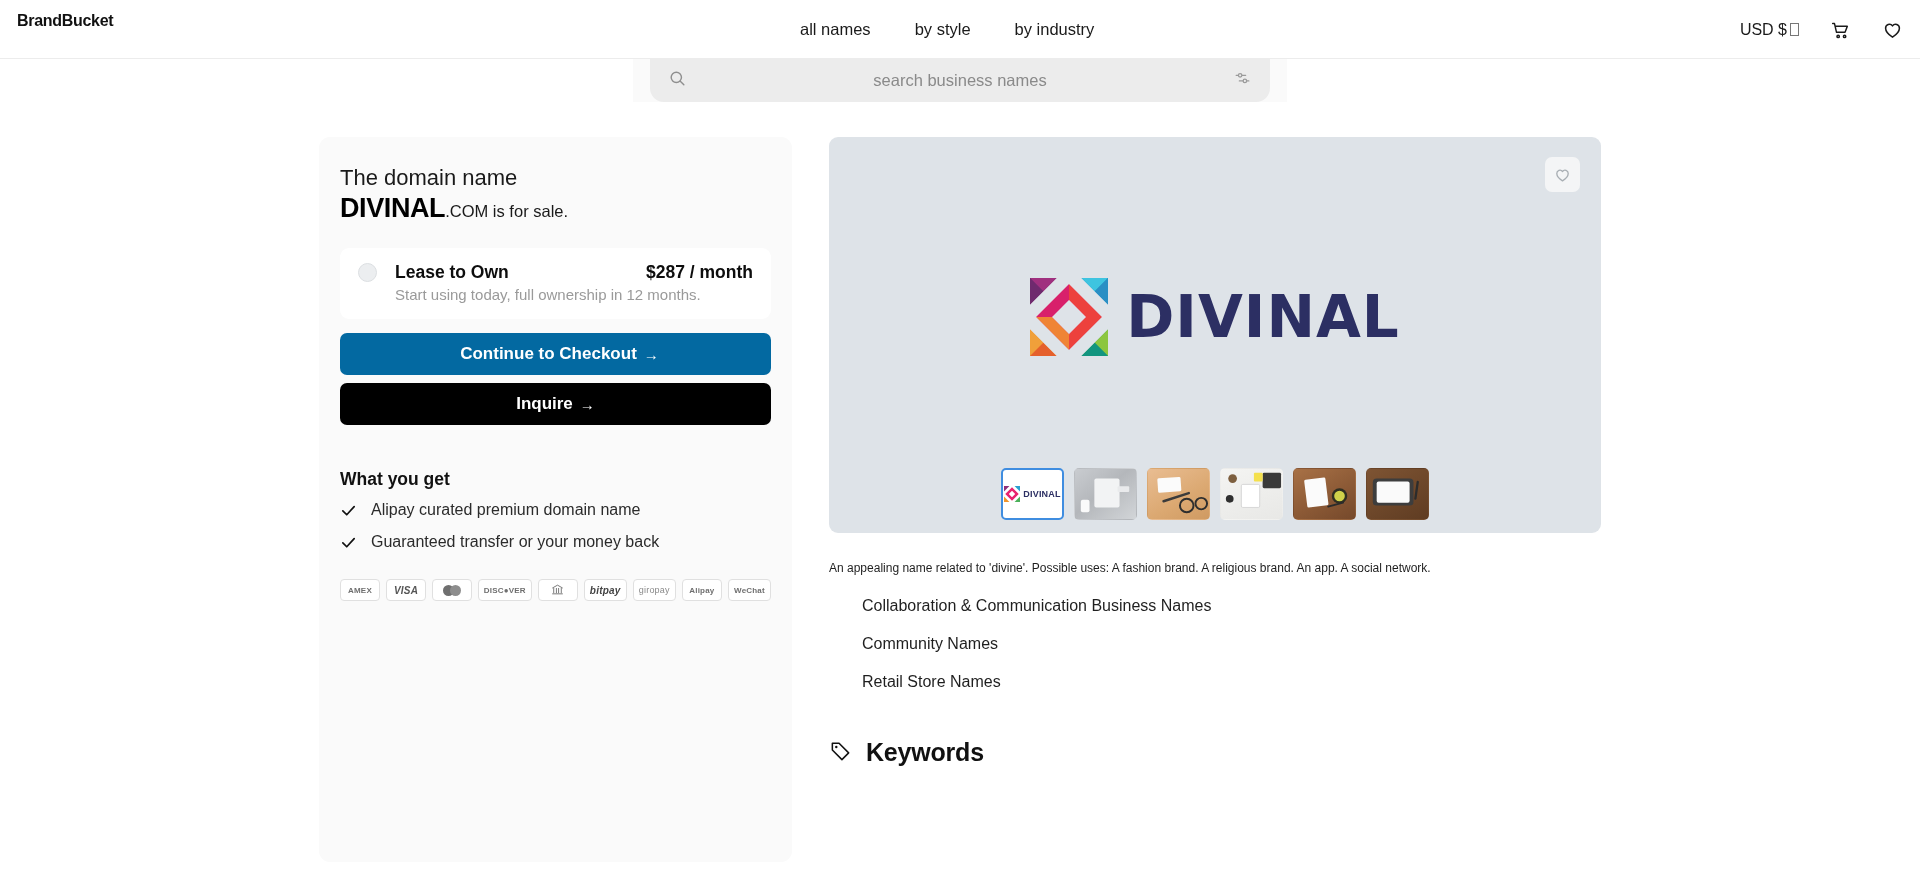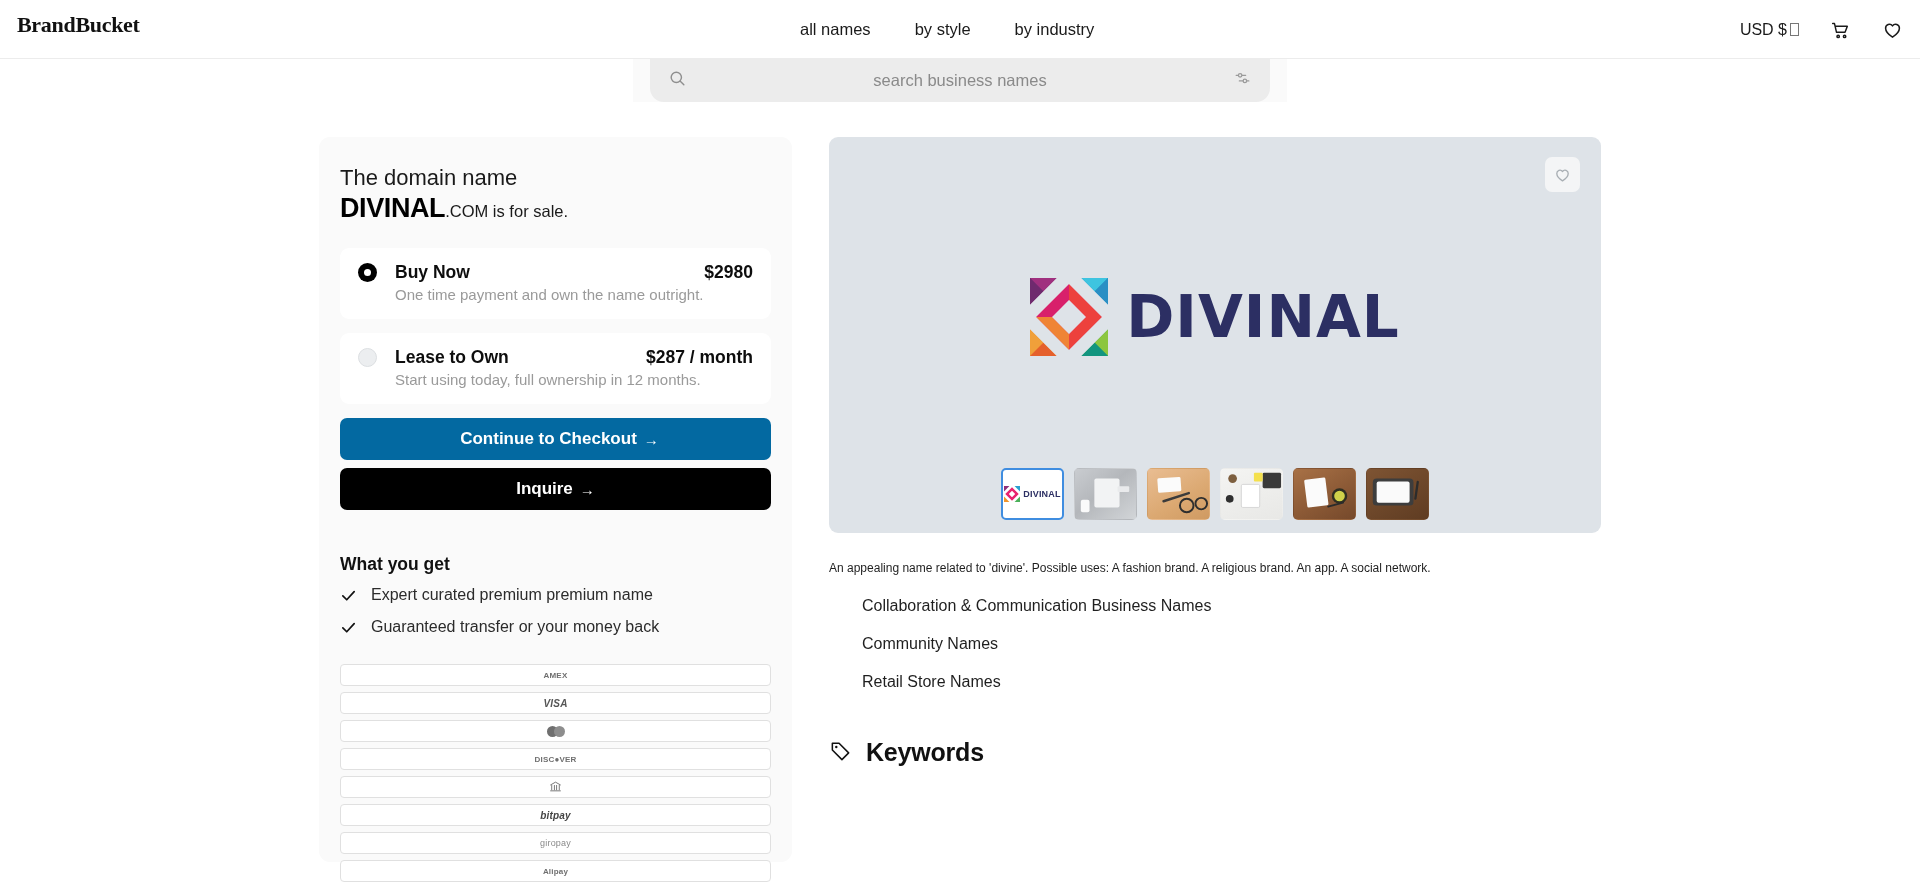--- a/index.html
+++ b/index.html
@@ -14,23 +14,23 @@
   .header {
     position: absolute; top: 0; left: 0;
     width: 1920px; height: 59px;
     background: #ffffff;
     border-bottom: 1px solid #ececec;
     display: flex; align-items: center;
     z-index: 30;
   }
   .brand-logo {
     position: absolute; left: 17px; top: 12px;
-    font-size: 22px; font-weight: 700; color: #111;
+    font-size: 16px; font-weight: 700; color: #111;
     letter-spacing: -0.3px;
-    font-family: Liberation Serif, serif;
+    font-family: Liberation Sans, sans-serif;
     text-align: center;
   }
   .nav-links {
     position: absolute; left: 800px; top: 0;
     height: 59px; display: flex; align-items: center; gap: 44px;
   }
   .nav-link {
     font-size: 16.5px; color: #1a1a1a; text-decoration: none;
     white-space: nowrap;
   }
@@ -126,21 +126,21 @@
     font-size: 17.5px; font-weight: 700; color: #111;
     margin-top: 44px; margin-bottom: 11px;
   }
   .wyg-item {
     display: flex; align-items: center; gap: 14px;
     font-size: 16px; color: #2b2b2b; margin-bottom: 14px;
   }
   .check { width: 17px; height: 17px; flex-shrink: 0; }
 
   .pay-row {
-    display: flex; gap: 6px; margin-top: 28px; flex-wrap: nowrap; flex-direction: column;
+    display: flex; gap: 6px; margin-top: 28px; flex-wrap: nowrap;
   }
   .pay-badge {
     height: 22px; min-width: 40px; padding: 0 6px;
     border: 1px solid #e0e0e0; border-radius: 4px; background: #fff;
     display: flex; align-items: center; justify-content: center;
     font-size: 8px; font-weight: 700; color: #6f6f6f;
     letter-spacing: 0.2px; white-space: nowrap;
   }
   .pay-badge.visa { font-style: italic; font-size: 10px; color: #555; }
   .pay-badge.bitpay { font-style: italic; font-size: 10px; color: #444; }
@@ -257,30 +257,20 @@
 
 <div class="page">
 
   <div class="left-card">
     <div class="domain-eyebrow">The domain name</div>
     <div class="domain-line">
       <span class="domain-name">DIVINAL</span>
       <span class="domain-tld">.COM is for sale.</span>
     </div>
 
-    <div class="price-option">
-      <div class="po-head">
-        <div class="po-left">
-          <span class="radio checked"></span>
-          <span class="po-title">Buy Now</span>
-        </div>
-        <span class="po-price">$2980</span>
-      </div>
-      <div class="po-sub">One time payment and own the name outright.</div>
-    </div>
 
     <div class="price-option">
       <div class="po-head">
         <div class="po-left">
           <span class="radio unchecked"></span>
           <span class="po-title">Lease to Own</span>
         </div>
         <span class="po-price">$287 / month</span>
       </div>
       <div class="po-sub">Start using today, full ownership in 12 months.</div>
@@ -296,21 +286,21 @@
     </button>
 
     <div class="what-you-get-title">What you get</div>
 
     <div class="wyg-item">
       <span class="check">
         <svg width="17" height="17" viewBox="0 0 24 24" fill="none" stroke="#111" stroke-width="2.4" stroke-linecap="round" stroke-linejoin="round">
             <path d="M4 12.5 L9.5 18 L20 6.5"></path>
           </svg>
       </span>
-      <span>Expert curated premium premium name</span>
+      <span>Alipay curated premium domain name</span>
     </div>
     <div class="wyg-item">
       <span class="check">
         <svg width="17" height="17" viewBox="0 0 24 24" fill="none" stroke="#111" stroke-width="2.4" stroke-linecap="round" stroke-linejoin="round">
             <path d="M4 12.5 L9.5 18 L20 6.5"></path>
           </svg>
       </span>
       <span>Guaranteed transfer or your money back</span>
     </div>
 

